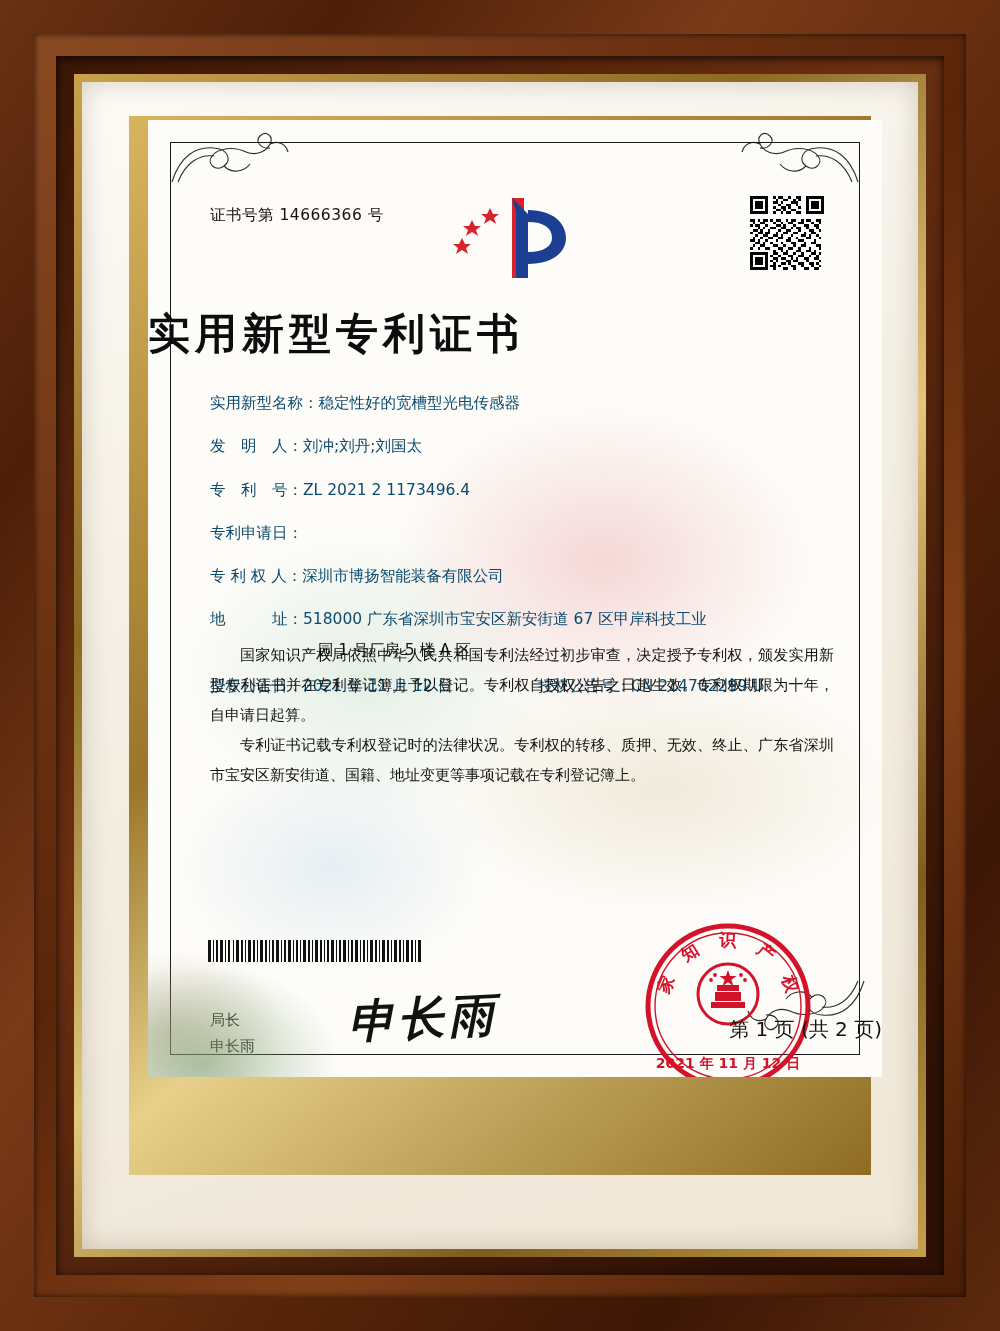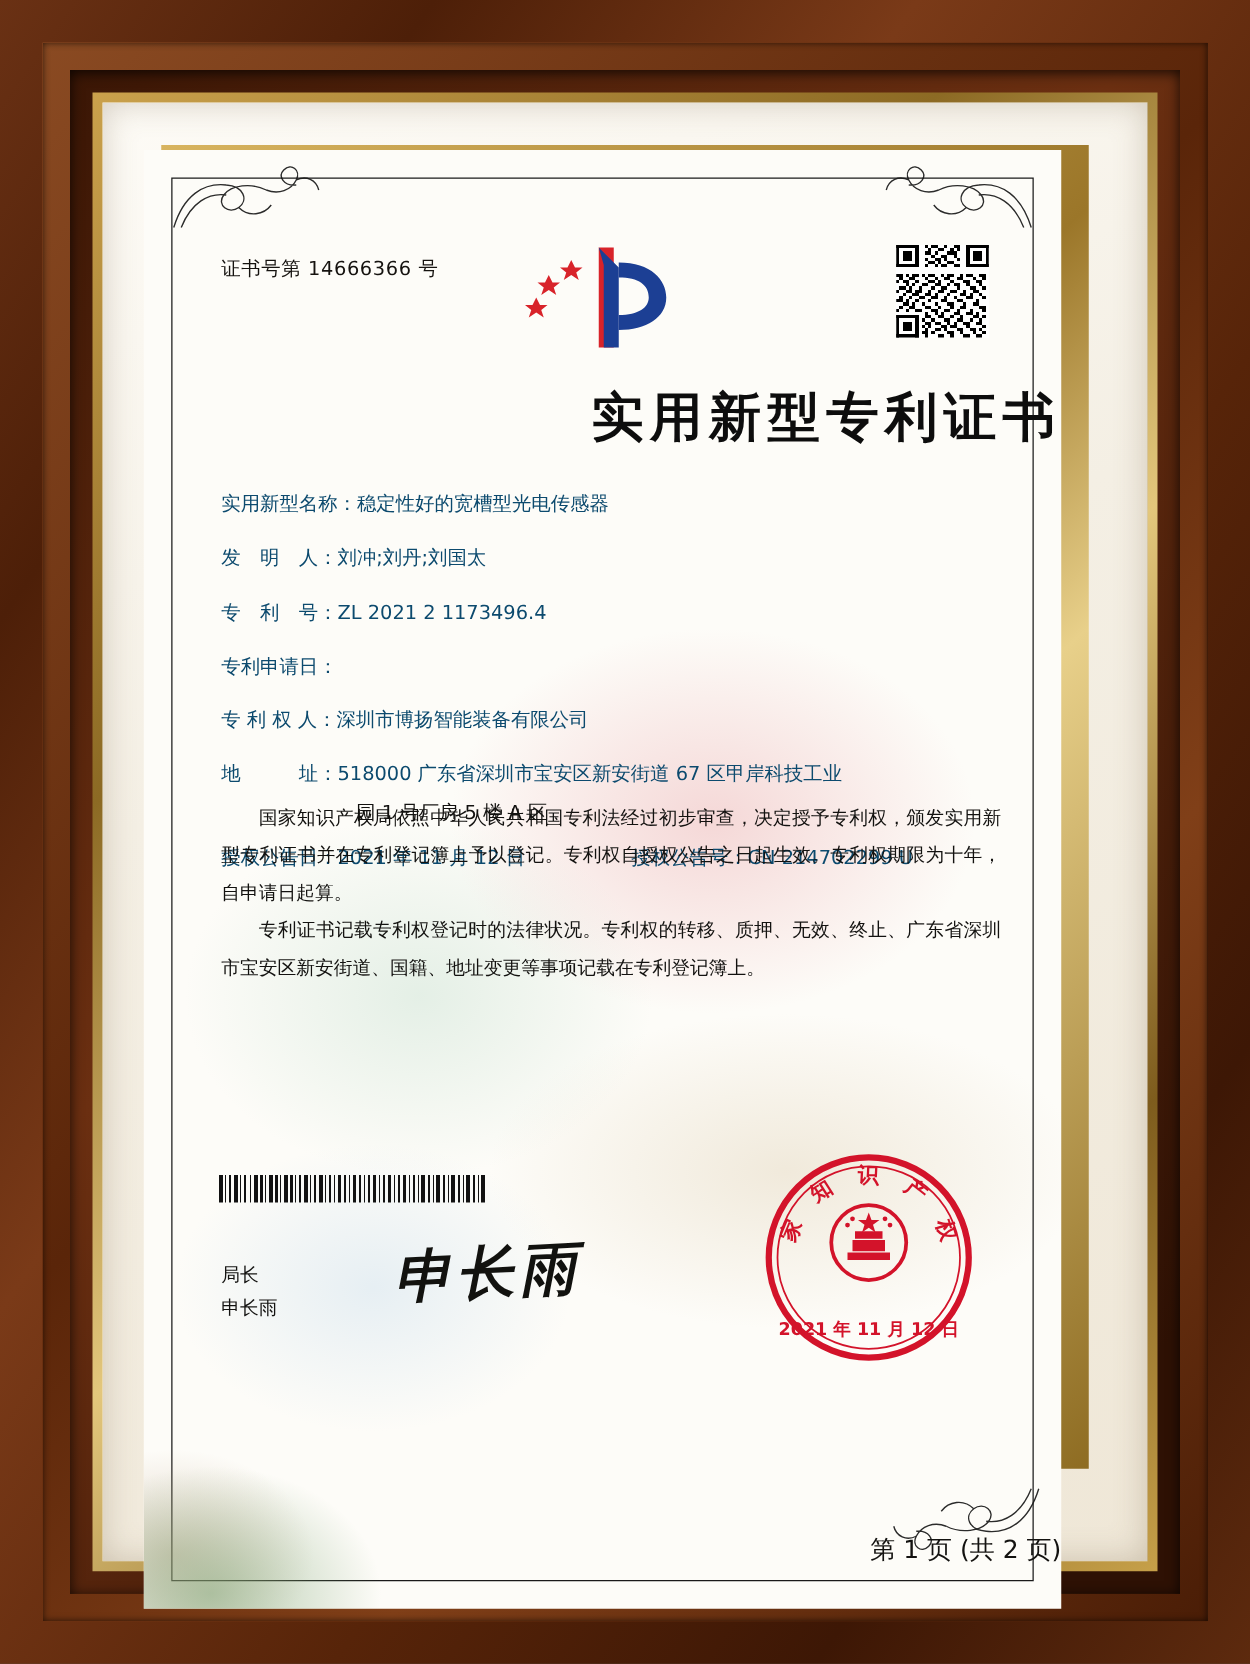--- a/index.html
+++ b/index.html
@@ -37,21 +37,21 @@
     box-shadow:inset 0 0 26px rgba(120,100,70,.30);
     box-sizing:border-box;
   }
   .mat-inner-gold{
     position:absolute;left:129px;top:116px;width:742px;height:1059px;
     background:linear-gradient(140deg,#d8b45f,#9b7629 40%,#e8d08a 60%,#8e6c22);
     box-sizing:border-box;
   }
   
   .paper{
-    position:absolute;left:115px;top:120px;width:734px;height:1167px;
+    position:absolute;left:148px;top:120px;width:734px;height:957px;
     overflow:hidden;
     background:#fdfcf8;
     box-sizing:border-box;
   }
   
   .paper:before{
     content:"";position:absolute;inset:0;
     background:
       radial-gradient(ellipse 300px 220px at 62% 46%, rgba(238,186,188,.55), rgba(255,255,255,0) 70%),
       radial-gradient(ellipse 260px 200px at 30% 58%, rgba(198,224,208,.45), rgba(255,255,255,0) 72%),
@@ -85,21 +85,21 @@
   }
   .qr{
     position:absolute;right:58px;top:76px;width:74px;height:74px;
     background:#fff;
   }
   .logo{
     position:absolute;left:50%;top:72px;transform:translateX(-50%);
     width:130px;height:90px;
   }
   .title{
-    position:absolute;left:0;right:0;top:186px;text-align:right;
+    position:absolute;left:0;right:0;top:186px;text-align:left;
     font-size:42px;font-weight:bold;letter-spacing:5px;color:#0d0d0d;
     font-family:"DejaVu Sans","Liberation Sans",sans-serif;
   }
   .fields{position:absolute;left:62px;top:272px;right:54px;}
   .row{display:flex;align-items:flex-start;margin-bottom:20px;font-size:15.5px;color:#0c4a6e;
        font-family:"DejaVu Sans","Liberation Sans",sans-serif;line-height:1.5;}
   .row .lab{flex:0 0 auto;white-space:pre;}
   .row .val{flex:1 1 auto;}
   .row.addr{margin-bottom:8px;}
   .addr-line2{margin-left:108px;font-size:15.5px;color:#131210;margin-bottom:14px;

